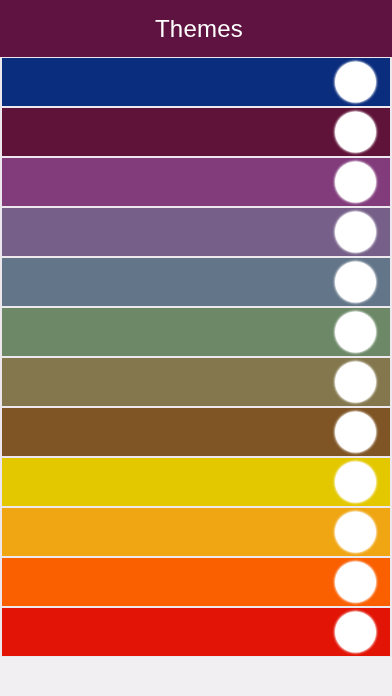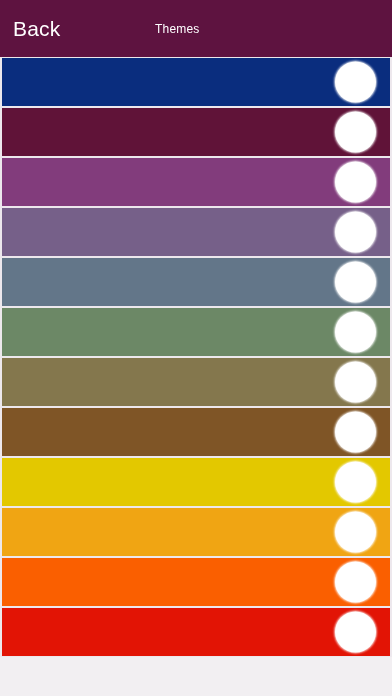--- a/index.html
+++ b/index.html
@@ -41,21 +41,21 @@
     letter-spacing: 0.2px;
     cursor: pointer;
     -webkit-user-select: none;
     user-select: none;
   }
 
   #nav-title {
     position: absolute;
     left: 155px;
     top: 17px;
-    font-size: 12px;
+    font-size: 24px;
     line-height: 24px;
     color: #FFFFFF;
     letter-spacing: 0.2px;
   }
 
   
   #theme-list {
     position: absolute;
     top: 57px;
     left: 0;
@@ -88,21 +88,20 @@
     background: #FFFFFF;
     box-shadow: 0 0 2px 1px rgba(255,255,255,0.75);
   }
 </style>
 </head>
 <body>
 
 <div id="app">
 
   <div id="nav-bar">
-    <div id="back-button">Back</div>
     <div id="nav-title">Themes</div>
   </div>
 
   <div id="theme-list">
       <div class="theme-row" style="background: rgb(10, 45, 126); border-color: rgb(237, 232, 237);">
         <span class="theme-swatch-circle" style="background: rgb(255, 255, 255);"></span>
       </div>
       <div class="theme-row" style="background: rgb(96, 19, 56); border-color: rgb(237, 232, 237);">
         <span class="theme-swatch-circle" style="background: rgb(255, 255, 255);"></span>
       </div>

